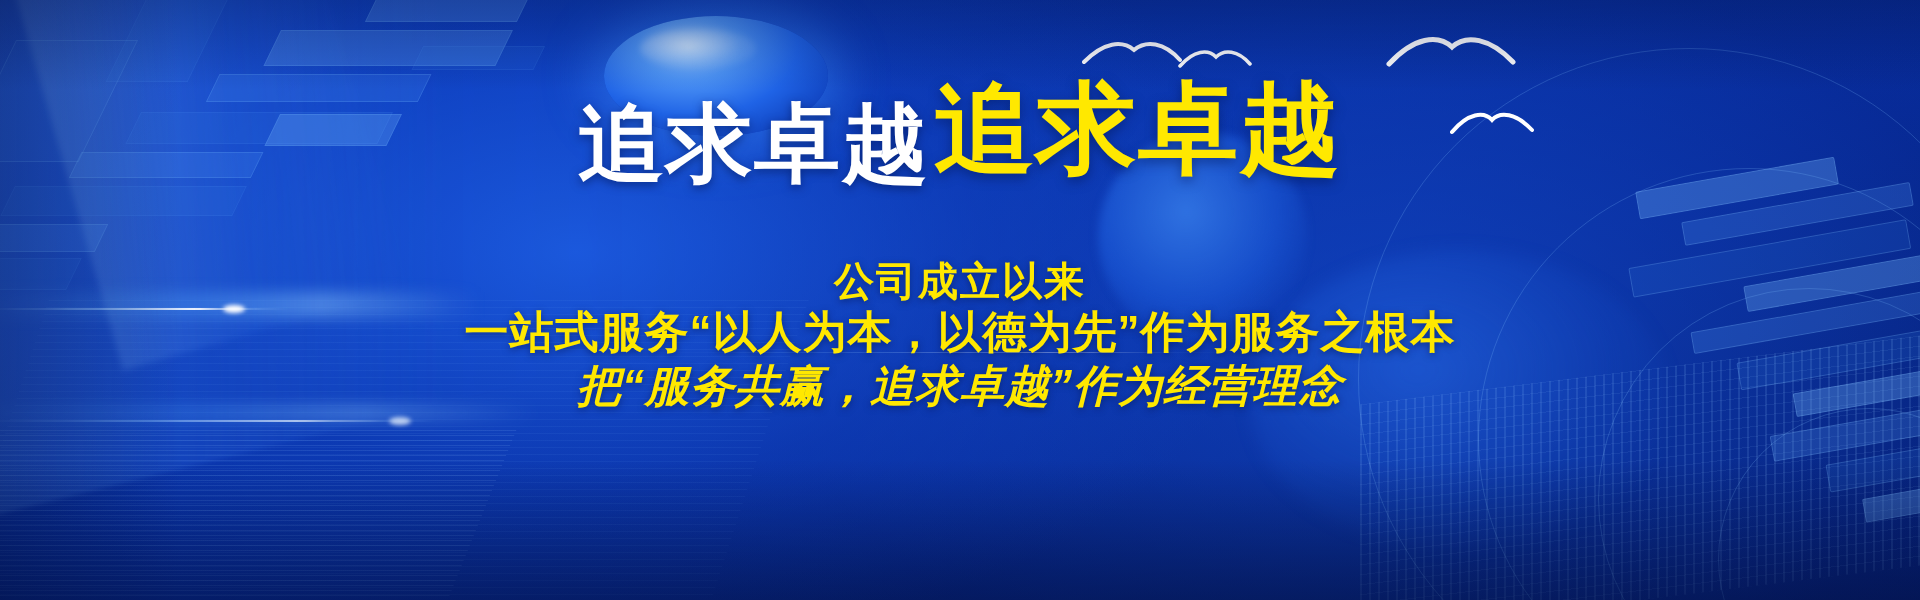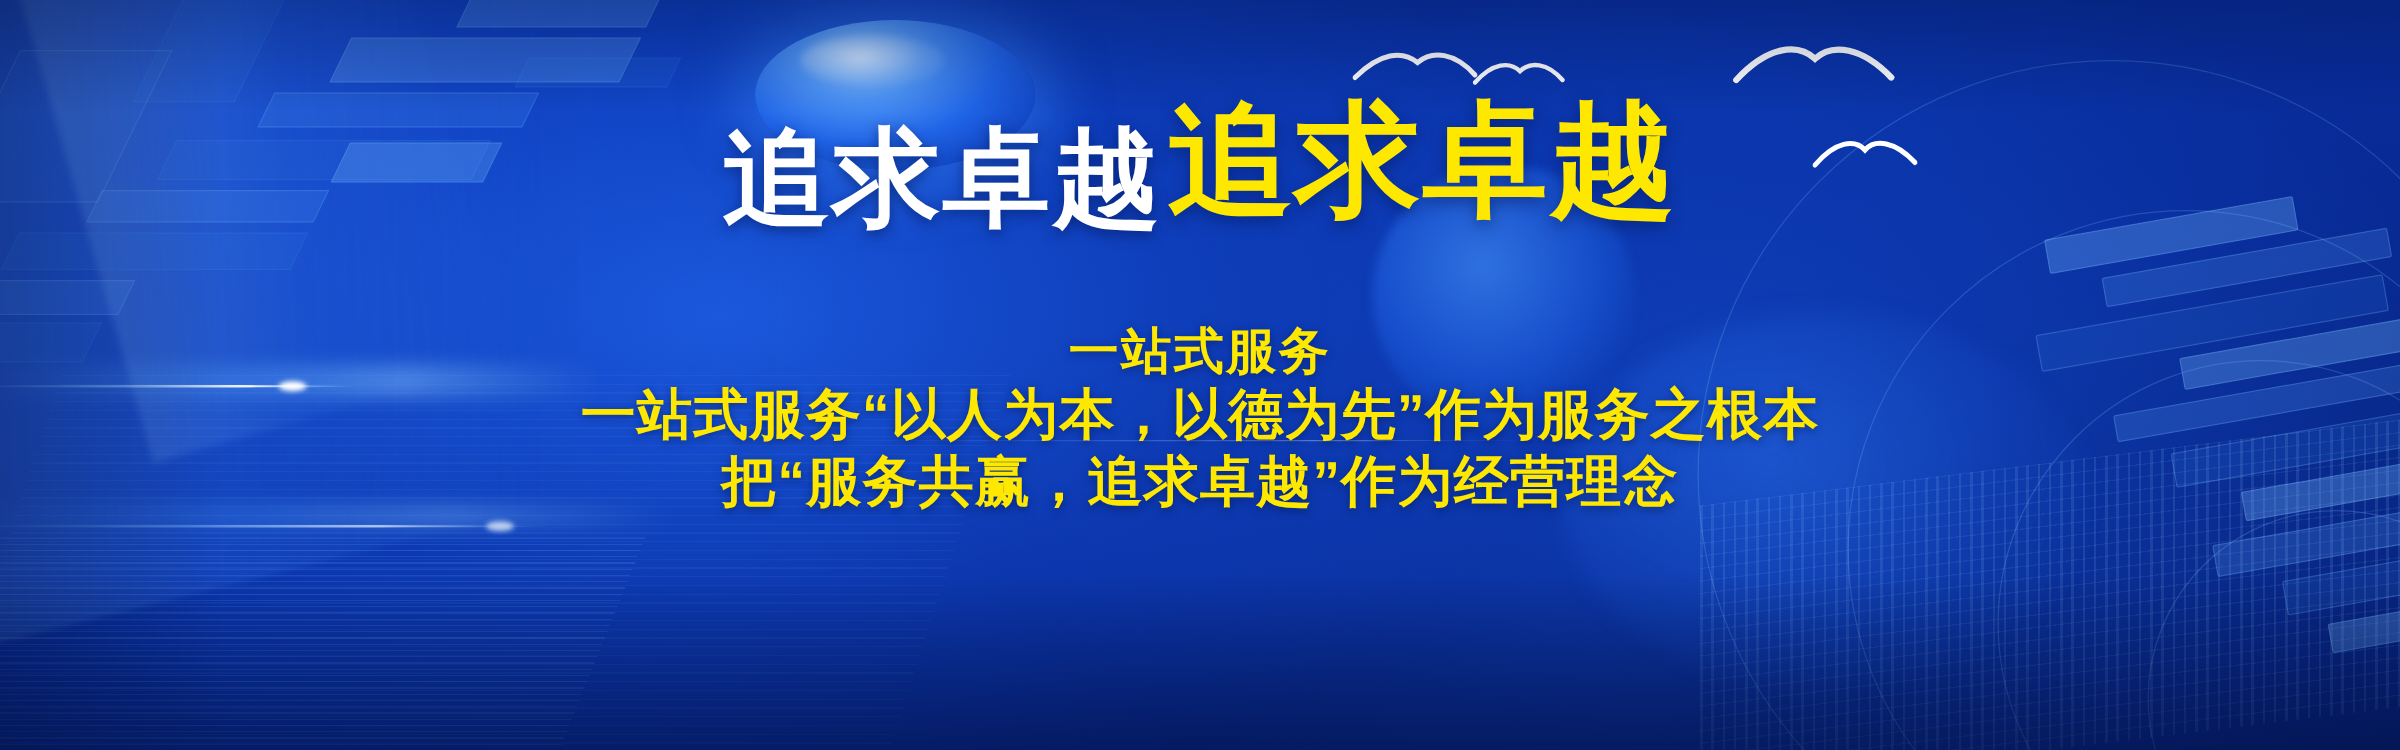--- a/index.html
+++ b/index.html
@@ -136,21 +136,21 @@
 
   .body-block{
     position:absolute;left:0;right:0;top:258px;
     text-align:center;color:#ffe800;
     font-weight:bold;
     text-shadow:0 2px 7px rgba(0,20,80,0.55);
   }
   .bline{white-space:nowrap;}
   .bline.l1{font-size:40px;line-height:1.18;letter-spacing:2px;}
   .bline.l2{font-size:44px;line-height:1.22;letter-spacing:1px;}
-  .bline.l3{font-size:44px;line-height:1.22;letter-spacing:1px;}
+  .bline.l3{font-size:44px;line-height:1.22;letter-spacing:1px;font-style:italic;}
 </style>
 </head>
 <body>
 
 <div id="banner">
 
   <div class="layer">
 
     <div class="wedge-tl"></div>
     <div class="wedge-tl2"></div>
@@ -234,18 +234,18 @@
     <div class="vig-t"></div>
     <div class="vig-l"></div>
     <div class="vig-b"></div>
   </div>
 
   <div class="headline">
     <span class="hl-white">追求卓越</span><span class="hl-yellow">追求卓越</span>
   </div>
 
   <div class="body-block">
-    <div class="bline l1">一站式服务</div>
+    <div class="bline l1">公司成立以来</div>
     <div class="bline l2">一站式服务“以人为本，以德为先”作为服务之根本</div>
     <div class="bline l3">把“服务共赢，追求卓越”作为经营理念</div>
   </div>
 
 </div>
 
 </body></html>

